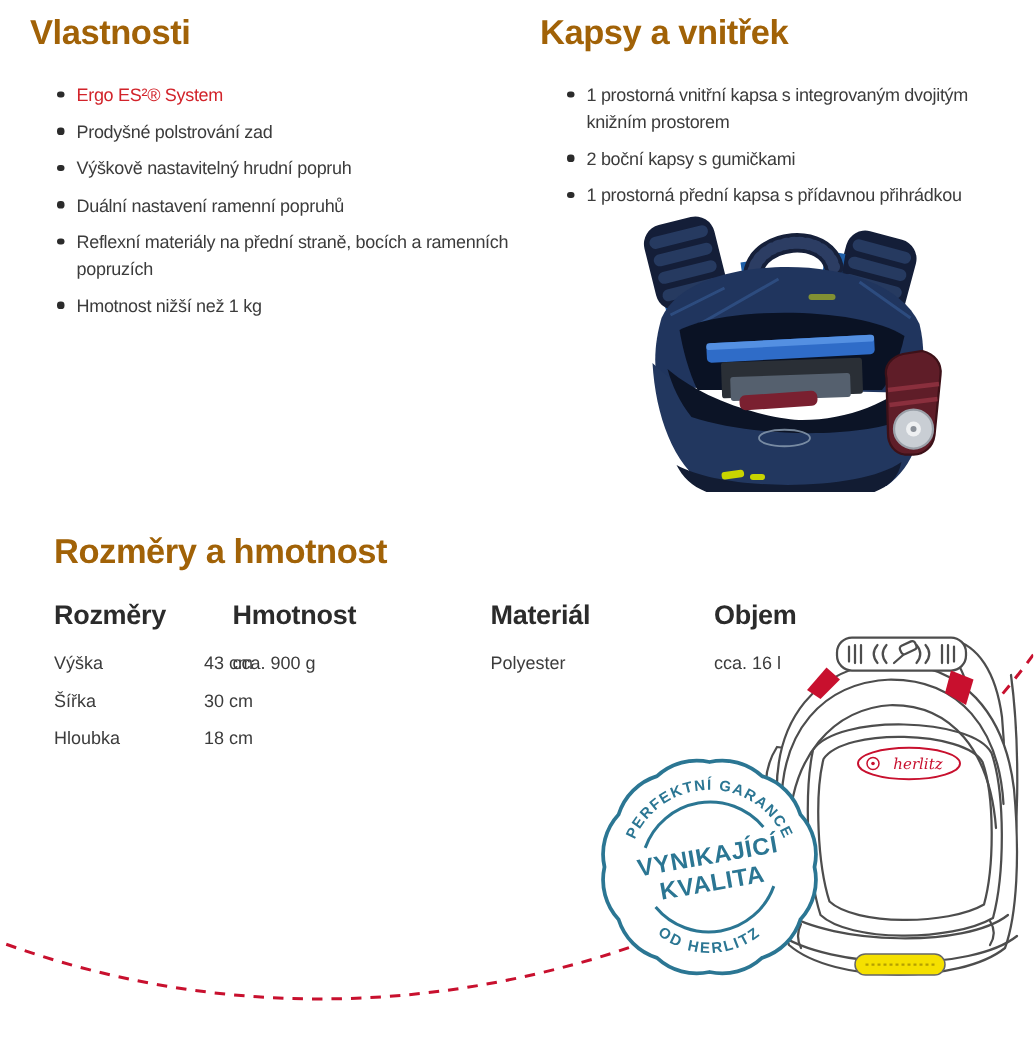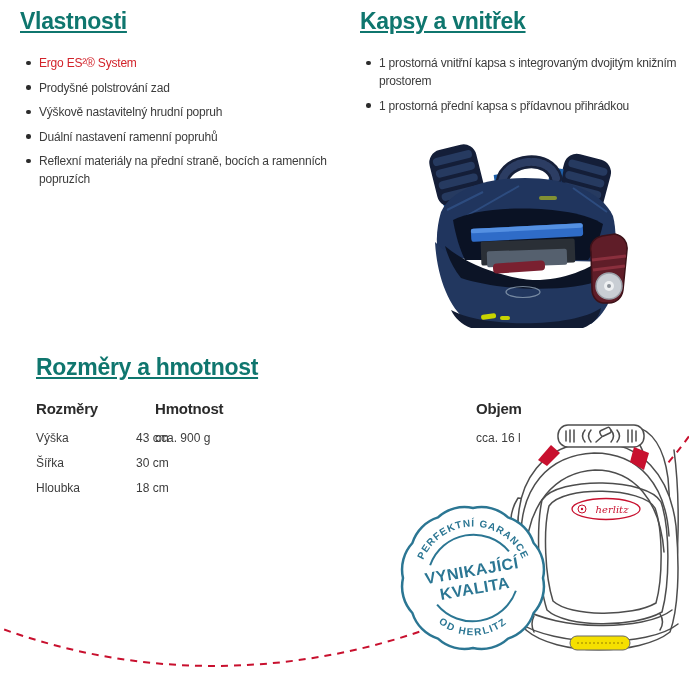--- a/index.html
+++ b/index.html
@@ -4,66 +4,67 @@
 <style>
   html,body{margin:0;padding:0;}
   body{
     width:689px;height:697px;position:relative;background:#ffffff;
     font-family:"Liberation Sans",sans-serif;color:#3c3c3c;overflow:hidden;
   }
   .cols{display:flex;padding:8px 0 0 20px;height:346px;box-sizing:border-box;}
   .col-left{width:340px;}
   .col-right{width:329px;position:relative;}
   .section-title{
-    font-size:23px;font-weight:700;color:#0f766e;margin:0 0 19px 0;
+    font-size:23px;font-weight:700;color:#a16207;margin:0 0 19px 0;
     letter-spacing:-0.3px;
-    text-decoration:underline;
   }
-  ul.bullets{list-style:none;margin:4px;padding:0;font-size:12px;letter-spacing:-0.2px;}
+  ul.bullets{list-style:none;margin:16px;padding:0;font-size:12px;letter-spacing:-0.2px;}
   ul.bullets li{position:relative;padding-left:15px;margin-bottom:6.5px;line-height:1.5;max-width:318px;}
   ul.bullets li::before{
     content:"";position:absolute;left:2px;top:6.5px;width:4.5px;height:4.5px;
     border-radius:50%;background:#2b2b2b;
   }
   ul.bullets li.red-item span{color:#d2232a;}
   .photo{position:absolute;left:63px;top:132px;width:207px;height:194px;}
   .dims{padding:8px 0 0 36px;position:relative;z-index:2;}
   .spec{position:relative;height:110px;margin-top:15px;font-size:12px;}
   .spec-col{position:absolute;top:0;}
   .spec-col.c1{left:0;}
   .spec-col.c2{left:119px;}
   .spec-col.c3{left:291px;}
   .spec-col.c4{left:440px;}
-  .spec-header{font-size:15px;font-weight:700;color:#2b2b2b;margin-bottom:14px;letter-spacing:-0.2px;}
+  .spec-header{font-size:18px;font-weight:700;color:#2b2b2b;margin-bottom:14px;letter-spacing:-0.2px;}
   .spec-row{margin-bottom:11px;}
   .spec-label{display:inline-block;width:100px;}
   .decor{position:absolute;left:0;top:400px;width:689px;height:297px;pointer-events:none;z-index:1;}
   .sk{stroke:#4d4d4d;stroke-width:1.5;fill:none;stroke-linecap:round;stroke-linejoin:round;}
   .skf{stroke:#4d4d4d;stroke-width:1.5;fill:#ffffff;stroke-linecap:round;stroke-linejoin:round;}
 </style>
 </head>
 <body>
 
 <div class="cols">
 
   <div class="col-left">
     <h1 class="section-title">Vlastnosti</h1>
     <ul class="bullets">
       <li class="red-item"><span>Ergo ES²® System</span></li>
       <li><span>Prodyšné polstrování zad</span></li>
       <li><span>Výškově nastavitelný hrudní popruh</span></li>
       <li><span>Duální nastavení ramenní popruhů</span></li>
       <li><span>Reflexní materiály na přední straně, bocích a ramenních popruzích</span></li>
+      <li><span>Hmotnost nižší než 1 kg</span></li>
     </ul>
   </div>
 
   <div class="col-right">
     <h1 class="section-title">Kapsy a vnitřek</h1>
     <ul class="bullets">
       <li><span>1 prostorná vnitřní kapsa s integrovaným dvojitým knižním prostorem</span></li>
+      <li><span>2 boční kapsy s gumičkami</span></li>
       <li><span>1 prostorná přední kapsa s přídavnou přihrádkou</span></li>
     </ul>
 
     <svg class="photo" viewBox="0 0 207 194">
 
       <g transform="rotate(-14 36 36)">
         <rect x="14" y="34" width="30" height="30" fill="#1d5fae"></rect>
         <rect x="10" y="6" width="48" height="58" rx="13" fill="#141e38"></rect>
         <rect x="14" y="13" width="40" height="8" rx="4" fill="#263a60"></rect>
         <rect x="14" y="25" width="40" height="8" rx="4" fill="#263a60"></rect>
@@ -130,20 +131,24 @@
       <div class="spec-row">
         <span class="spec-label">Šířka</span><span>30 cm</span>
       </div>
       <div class="spec-row">
         <span class="spec-label">Hloubka</span><span>18 cm</span>
       </div>
     </div>
     <div class="spec-col c2">
       <div class="spec-header">Hmotnost</div>
       <div class="spec-row">cca. 900 g</div>
+    </div>
+    <div class="spec-col c3">
+      <div class="spec-header">Materiál</div>
+      <div class="spec-row">Polyester</div>
     </div>
     <div class="spec-col c4">
       <div class="spec-header">Objem</div>
       <div class="spec-row">cca. 16 l</div>
     </div>
   </div>
 </div>
 
 <svg class="decor" viewBox="0 0 689 297">
   <defs>

